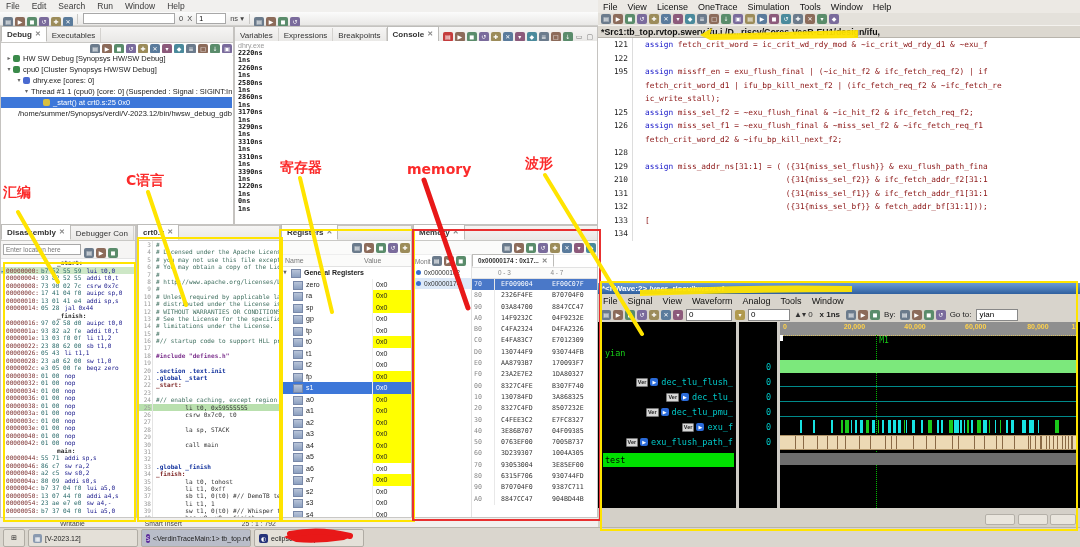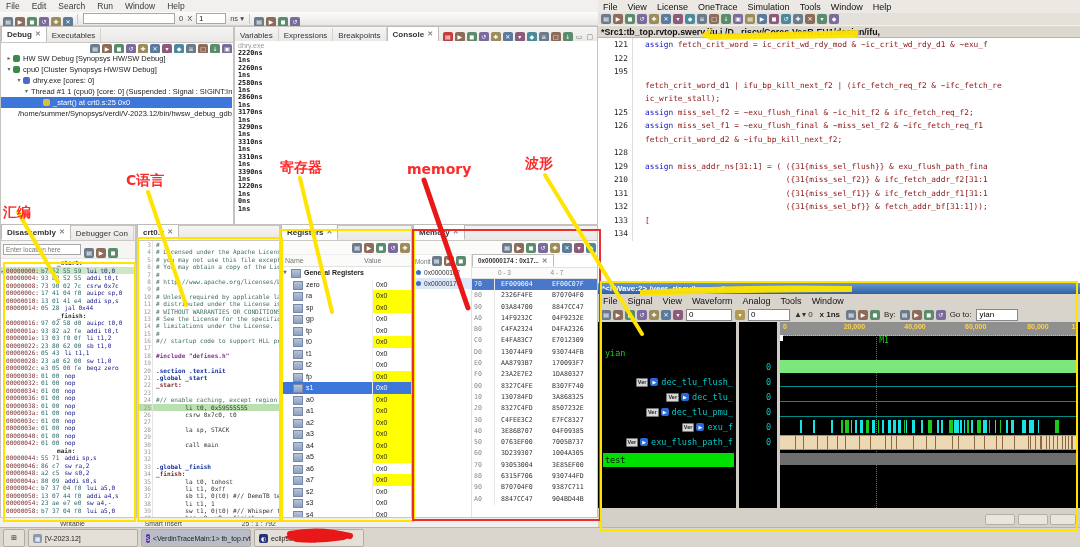--- a/index.html
+++ b/index.html
@@ -815,21 +815,21 @@
     <span class="icn" style="background: rgb(74, 138, 156);">↺</span>
     <span class="icn" style="background: rgb(107, 123, 140);">✚</span>
     <span class="icn" style="background: rgb(140, 107, 90);">✕</span>
     <span class="icn" style="background: rgb(90, 140, 107);">▾</span>
     <span class="icn" style="background: rgb(122, 107, 156);">◆</span>
   </div>
 <div id="vd-title" class="abs">*Src1:tb_top.rvtop.swerv.ifu.i                 /D...riscv/Cores-VeeR-EH1/design/ifu,</div>
 <div id="vd-code" class="abs mono">
     <div class="vrow"><span class="vnum">121</span><span><span class="vkw">assign </span><span class="vrest">fetch_crit_word = ic_crit_wd_rdy_mod &amp; ~ic_crit_wd_rdy_d1 &amp; ~exu_f</span></span></div>
     <div class="vrow"><span class="vnum">122</span><span><span class="vrest"></span></span></div>
-    <div class="vrow"><span class="vnum">195</span></div>
+    <div class="vrow"><span class="vnum">195</span><span><span class="vkw">assign </span><span class="vrest">missff_en = exu_flush_final | (~ic_hit_f2 &amp; ifc_fetch_req_f2) | if</span></span></div>
     <div class="vrow"><span class="vnum"></span><span><span class="vrest">fetch_crit_word_d1 | ifu_bp_kill_next_f2 | (ifc_fetch_req_f2 &amp; ~ifc_fetch_re</span></span></div>
     <div class="vrow"><span class="vnum"></span><span><span class="vrest">ic_write_stall);</span></span></div>
     <div class="vrow"><span class="vnum">125</span><span><span class="vkw">assign </span><span class="vrest">miss_sel_f2 = ~exu_flush_final &amp; ~ic_hit_f2 &amp; ifc_fetch_req_f2;</span></span></div>
     <div class="vrow"><span class="vnum">126</span><span><span class="vkw">assign </span><span class="vrest">miss_sel_f1 = ~exu_flush_final &amp; ~miss_sel_f2 &amp; ~ifc_fetch_req_f1</span></span></div>
     <div class="vrow"><span class="vnum"></span><span><span class="vrest">fetch_crit_word_d2 &amp; ~ifu_bp_kill_next_f2;</span></span></div>
     <div class="vrow"><span class="vnum">128</span><span><span class="vrest"></span></span></div>
     <div class="vrow"><span class="vnum">129</span><span><span class="vkw">assign </span><span class="vrest">miss_addr_ns[31:1] = ( ({31{miss_sel_flush}} &amp; exu_flush_path_fina</span></span></div>
     <div class="vrow"><span class="vnum">210</span><span><span class="vrest">                              ({31{miss_sel_f2}} &amp; ifc_fetch_addr_f2[31:1</span></span></div>
     <div class="vrow"><span class="vnum">131</span><span><span class="vrest">                              ({31{miss_sel_f1}} &amp; ifc_fetch_addr_f1[31:1</span></span></div>
     <div class="vrow"><span class="vnum">132</span><span><span class="vrest">                              ({31{miss_sel_bf}} &amp; fetch_addr_bf[31:1]));</span></span></div>
@@ -1006,21 +1006,21 @@
       </span>
     </span>
 </div>
 
 <div class="ann-rect" style="left:3px;top:262px;width:129px;height:256px;"></div>
 <div class="ann-rect" style="left:137px;top:237px;width:142px;height:281px;"></div>
 <div class="ann-rect" style="left:279px;top:229px;width:132px;height:289px;"></div>
 <div class="ann-rect red" style="left:412px;top:229px;width:185px;height:288px;"></div>
 <div class="ann-rect" style="left:600px;top:281px;width:474px;height:246px;"></div>
 
-<div class="ann-label" style="left:3px;top:204px;">汇编</div>
+<div class="ann-label" style="left:3px;top:184px;">汇编</div>
 <div class="ann-label" style="left:126px;top:172px;">C语言</div>
 <div class="ann-label" style="left:280px;top:159px;">寄存器</div>
 <div class="ann-label" style="left:407px;top:161px;">memory</div>
 <div class="ann-label" style="left:525px;top:155px;">波形</div>
 
 <svg id="ann-svg">
   <line x1="18" y1="212" x2="58" y2="282" stroke="#ffe400" stroke-width="4" stroke-linecap="round"></line>
   <line x1="148" y1="192" x2="186" y2="305" stroke="#ffe400" stroke-width="4" stroke-linecap="round"></line>
   <line x1="300" y1="178" x2="332" y2="312" stroke="#ffe400" stroke-width="4" stroke-linecap="round"></line>
   <line x1="424" y1="180" x2="468" y2="308" stroke="#e81818" stroke-width="5" stroke-linecap="round"></line>

